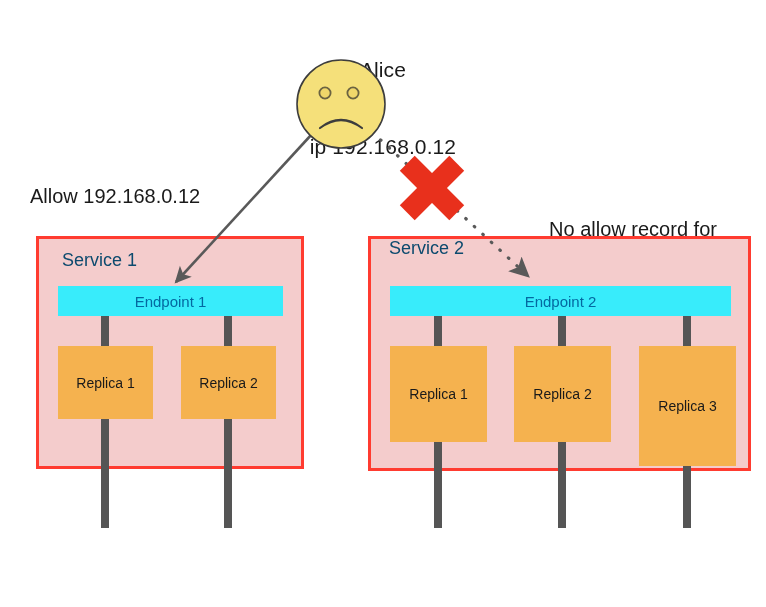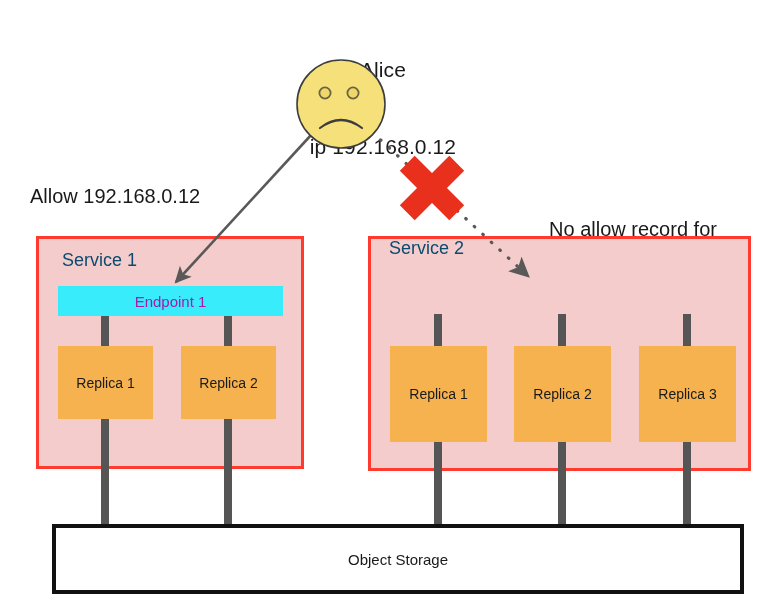--- a/index.html
+++ b/index.html
@@ -69,42 +69,42 @@
   #service-2-title { left: 389px; top: 238px; }
 
   
   .endpoint {
     position: absolute;
     background: #38ecfb;
     display: flex;
     align-items: center;
     justify-content: center;
     font-size: 15px;
-    color: #a21caf;
+    color: #0369a1;
     z-index: 4;
   }
   #endpoint-1 { left: 58px;  top: 286px; width: 225px; height: 30px; }
   #endpoint-2 { left: 390px; top: 286px; width: 341px; height: 30px; }
 
   
   .replica {
     position: absolute;
     background: #f5b24f;
     display: flex;
     align-items: center;
     justify-content: center;
     font-size: 14px;
     color: #1a1a1a;
     z-index: 3;
   }
   #s1-replica-1 { left: 58px;  top: 346px; width: 95px; height: 73px; }
   #s1-replica-2 { left: 181px; top: 346px; width: 95px; height: 73px; }
   #s2-replica-1 { left: 390px; top: 346px; width: 97px; height: 96px; }
   #s2-replica-2 { left: 514px; top: 346px; width: 97px; height: 96px; }
-  #s2-replica-3 { left: 639px; top: 346px; width: 97px; height: 96px; }
+  #s2-replica-3 { left: 639px; top: 346px; width: 97px; height: 120px; }
 
   
   .connector {
     position: absolute;
     width: 8px;
     background: #555555;
     z-index: 2;
   }
 
   
@@ -157,25 +157,25 @@
   <div class="connector" style="left:683px; top:314px; height:214px;"></div>
 
   <div class="service-box" id="service-1"></div>
   <div class="service-title" id="service-1-title">Service 1</div>
   <div class="endpoint" id="endpoint-1">Endpoint 1</div>
   <div class="replica" id="s1-replica-1">Replica 1</div>
   <div class="replica" id="s1-replica-2">Replica 2</div>
 
   <div class="service-box" id="service-2"></div>
   <div class="service-title" id="service-2-title">Service 2</div>
+  <div class="endpoint" id="endpoint-2">Endpoint 2</div>
   <div class="replica" id="s2-replica-1">Replica 1</div>
   <div class="replica" id="s2-replica-2">Replica 2</div>
   <div class="replica" id="s2-replica-3">Replica 3</div>
 
-  <div id="object-storage">Object Storage</div>
 
   <svg id="overlay" viewBox="0 0 766 607">
     <defs>
       <marker id="arrowhead-solid" markerWidth="7" markerHeight="7" refX="5.6" refY="3.1" orient="auto" markerUnits="strokeWidth">
         <path d="M0,0 L6.4,3.1 L0,6.2 L1.5,3.1 Z" fill="#595959"></path>
       </marker>
       <marker id="arrowhead-dotted" markerWidth="7" markerHeight="7" refX="5.6" refY="3.1" orient="auto" markerUnits="strokeWidth">
         <path d="M0,0 L6.4,3.1 L0,6.2 L1.5,3.1 Z" fill="#595959"></path>
       </marker>
     </defs>

